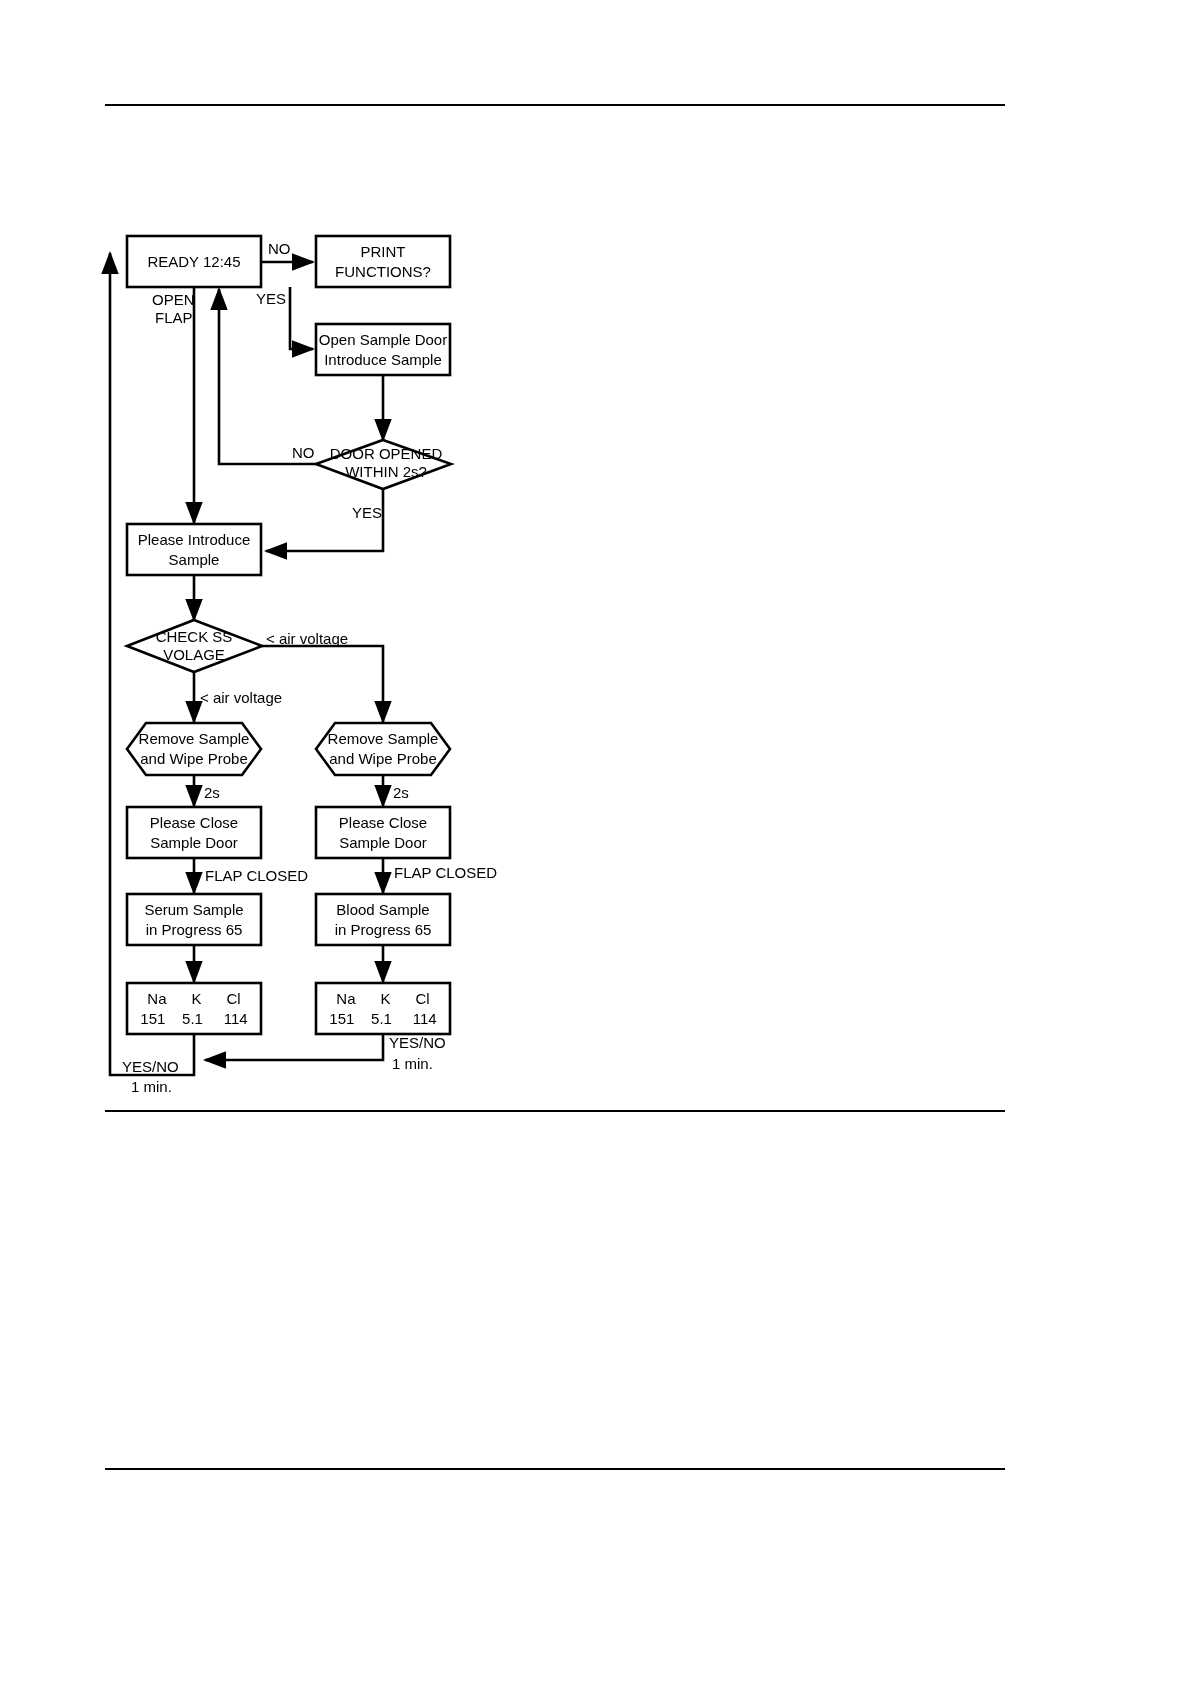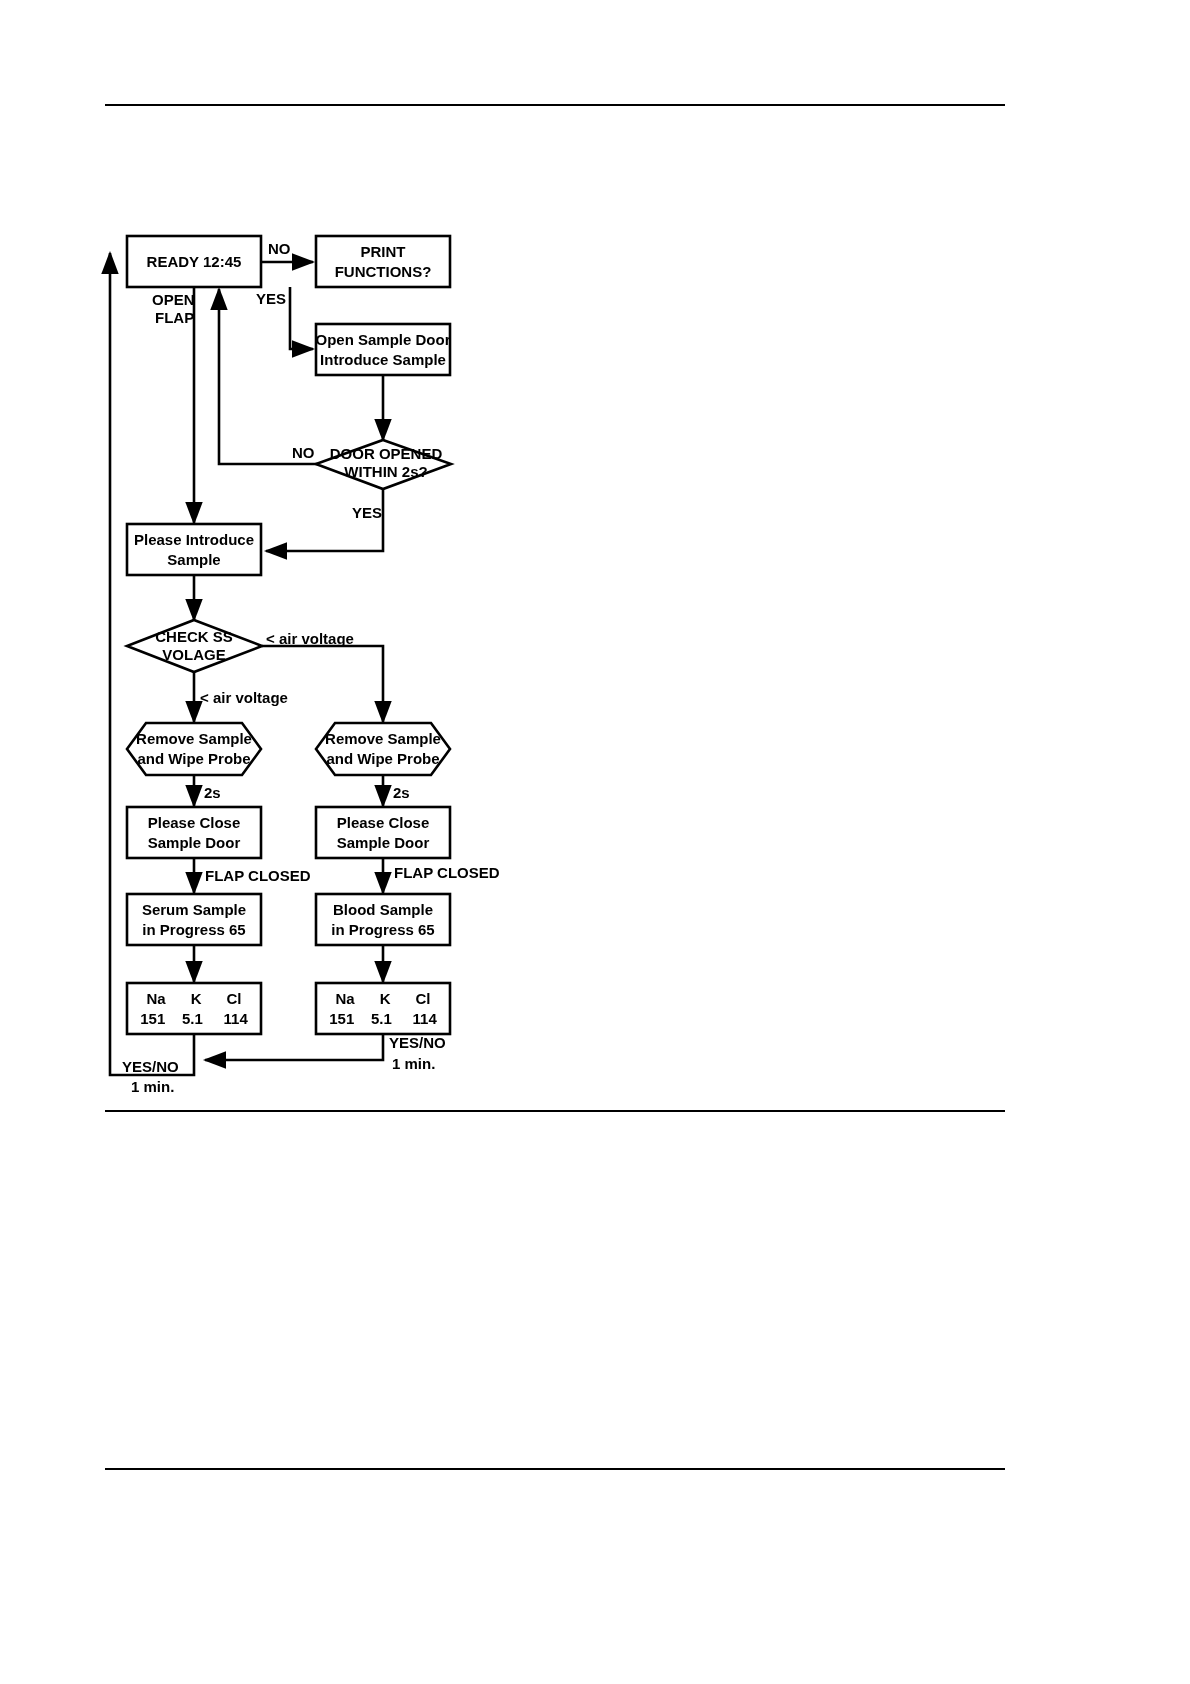--- a/index.html
+++ b/index.html
@@ -11,21 +11,20 @@
     width: 1190px;
     height: 1684px;
     position: relative;
     font-family: "Liberation Sans", sans-serif;
     color: #000000;
     overflow: hidden;
   }
   .page {
     position: absolute;
     inset: 0;
-    font-weight: bold;
   }
   .rule {
     position: absolute;
     left: 105px;
     width: 900px;
     height: 0;
     border-top: 2px solid #000;
   }
   .rule.header { top: 104px; }
   .rule.footer { top: 1468px; }

